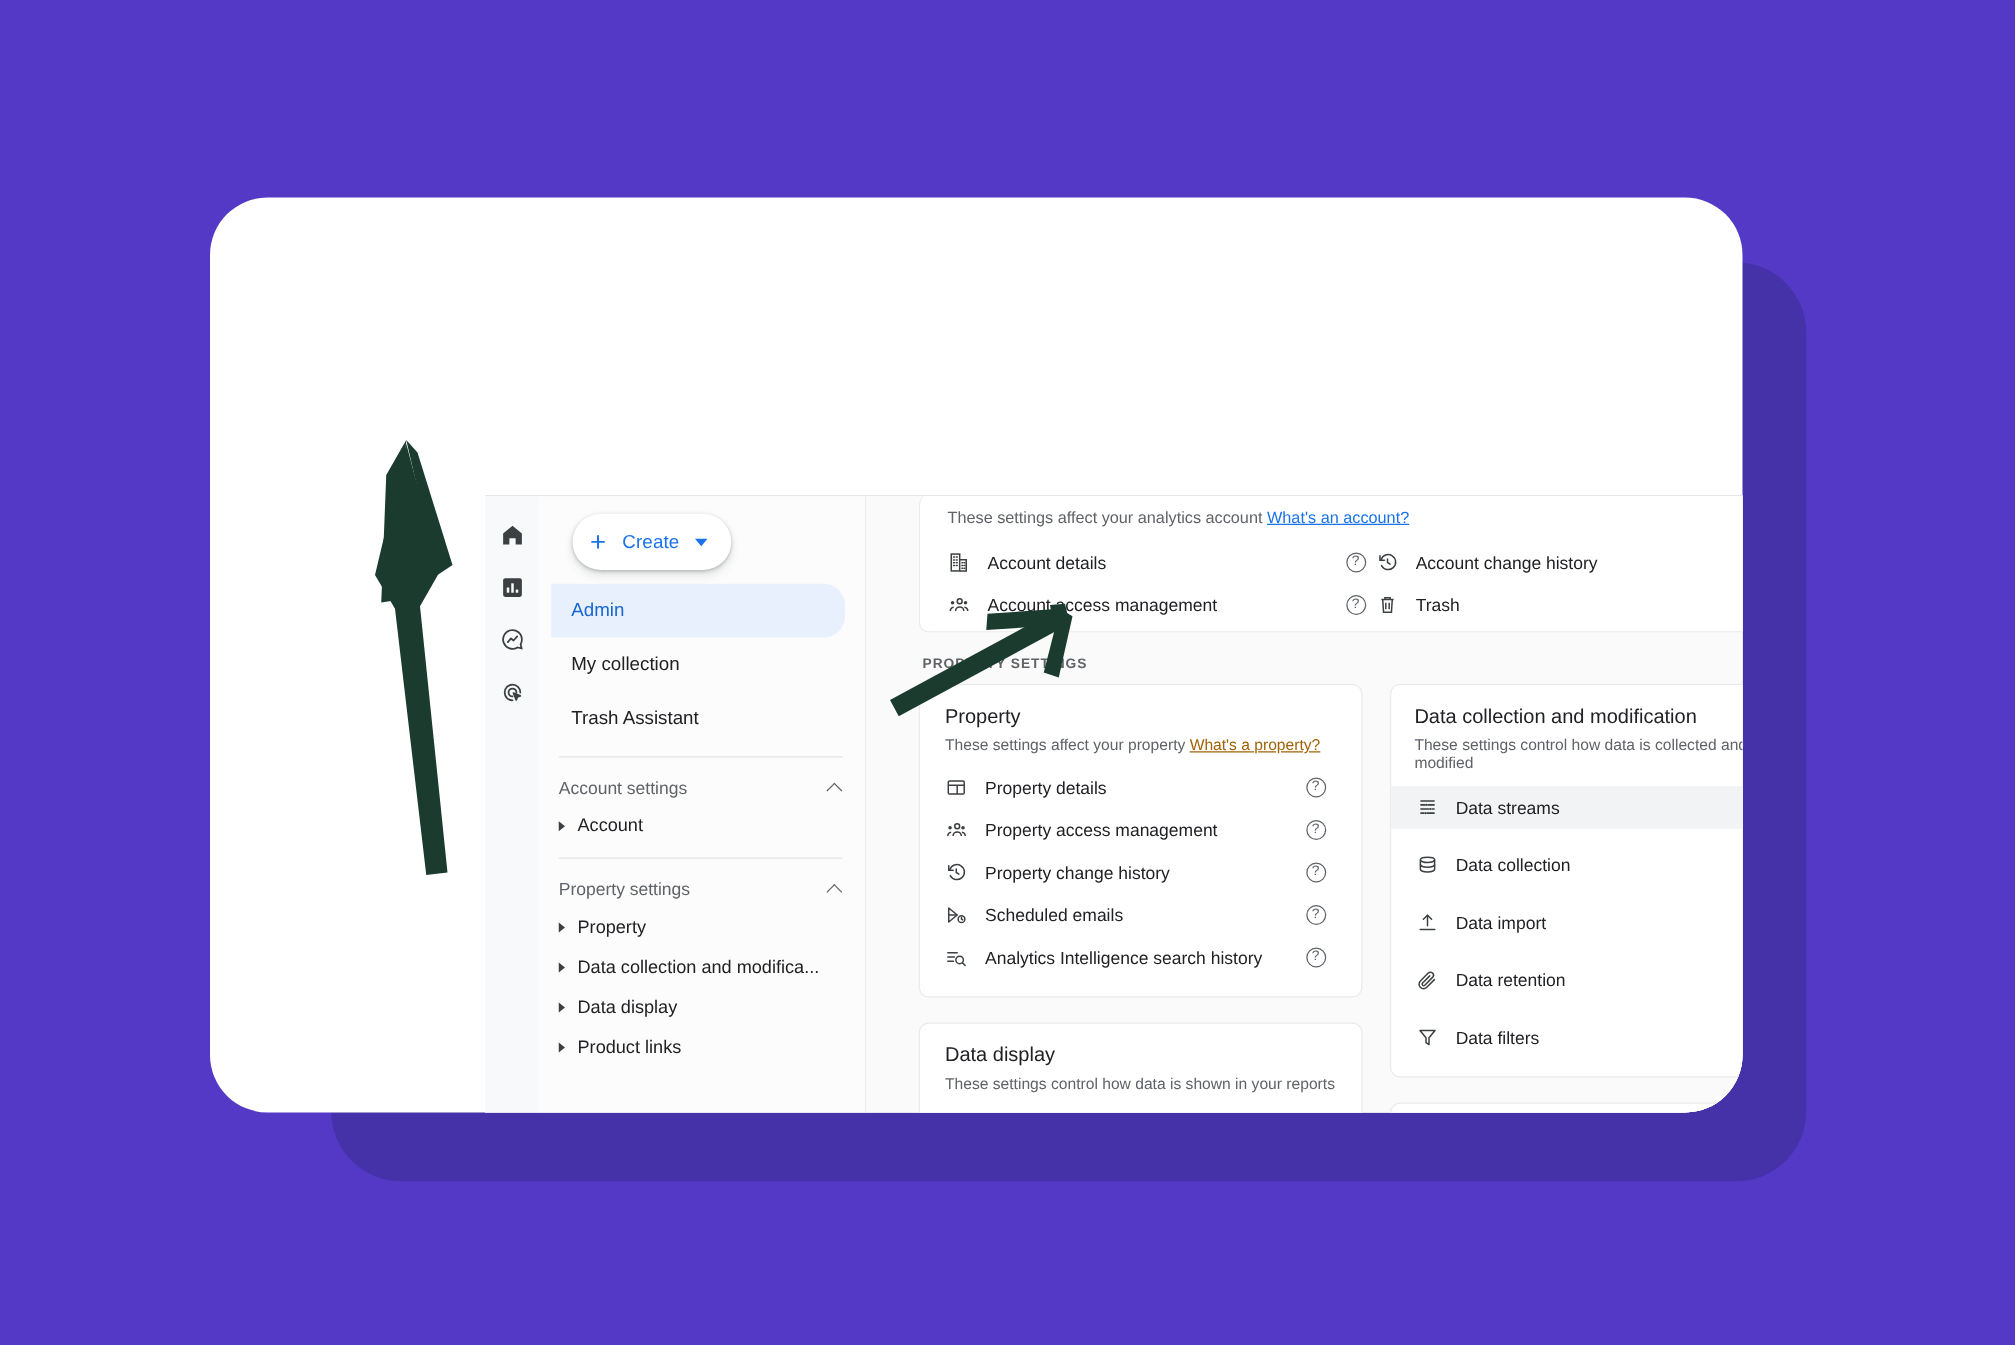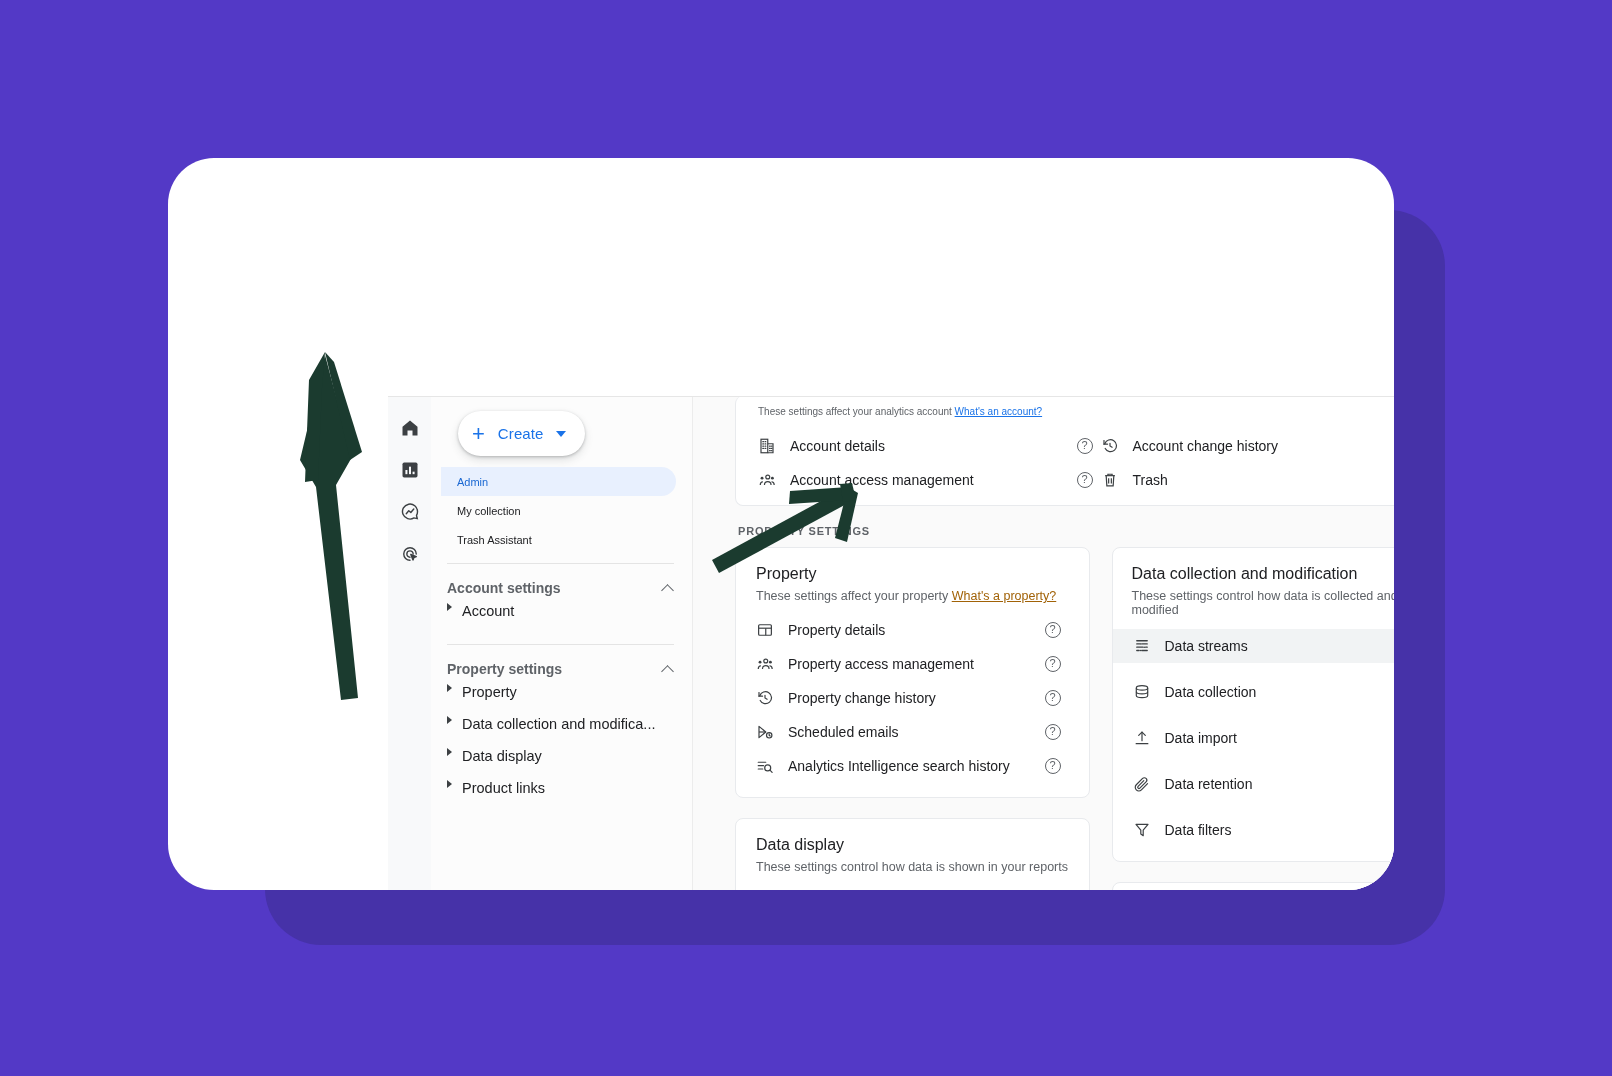--- a/index.html
+++ b/index.html
@@ -77,41 +77,41 @@
   .create-caret {
     margin-left: 13px;
     width: 0; height: 0;
     border-left: 5.5px solid transparent;
     border-right: 5.5px solid transparent;
     border-top: 6px solid #1a73e8;
   }
 
   .nav-list { position: absolute; left: 0; top: 70px; width: 100%; }
   .nav-item {
-    height: 29px; display: flex; align-items: center;
-    padding-left: 16px; font-size: 11px; color: #202124;
+    height: 43px; display: flex; align-items: center;
+    padding-left: 16px; font-size: 15px; color: #202124;
     cursor: pointer;
     margin: 0 16px 0 10px;
     border-radius: 0 17px 17px 0;
   }
   .nav-item.active { background: #e8f0fe; color: #1967d2; }
   .nav-sep { height:1px; background:#e4e4e4; margin: 9px 18px 9px 16px; }
 
   .nav-group {
     height: 30px; display: flex; align-items: center; justify-content: space-between;
     padding: 0 20px 0 16px;
-    font-size: 14px; color: #5f6368; cursor: pointer; font-weight: bold;
+    font-size: 14px; color: #5f6368; cursor: pointer;
   }
   .chev-up {
     width: 9px; height: 9px;
     border-left: 1.6px solid #5f6368; border-top: 1.6px solid #5f6368;
     transform: rotate(45deg); margin-top: 4px;
   }
   .nav-sub {
-    height: 32px; display: flex; 
+    height: 32px; display: flex; align-items: center;
     padding-left: 16px; font-size: 14.5px; color: #202124; cursor: pointer;
   }
   .tri-right {
     width: 0; height: 0;
     border-top: 4.5px solid transparent; border-bottom: 4.5px solid transparent;
     border-left: 5.5px solid #3c4043;
     margin-right: 10px;
   }
 
   
@@ -124,21 +124,21 @@
     position: relative;
     background: #fff;
     border: 1px solid #e8eaed;
     border-radius: 8px;
     border-top: none;
     margin-top: -1px;
     padding: 10px 22px 18px 22px;
     height: 110px;
   }
   .card-sub {
-    font-size: 10px; color: #5f6368; margin-bottom: 12px;
+    font-size: 13px; color: #5f6368; margin-bottom: 12px;
   }
   .card-sub a { color: #1a73e8; text-decoration: underline; }
 
   .two-col { display: flex; }
   .two-col > div { flex: 1; }
 
   .srow {
     display: flex; align-items: center;
     height: 34px;
     cursor: pointer;

